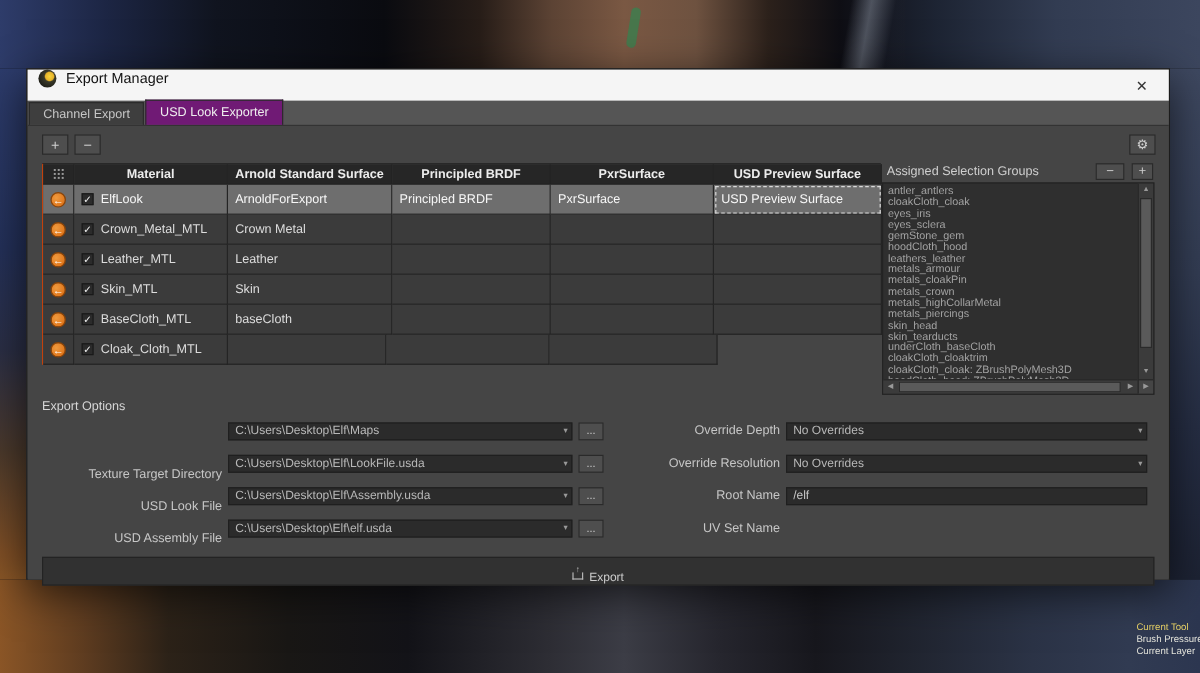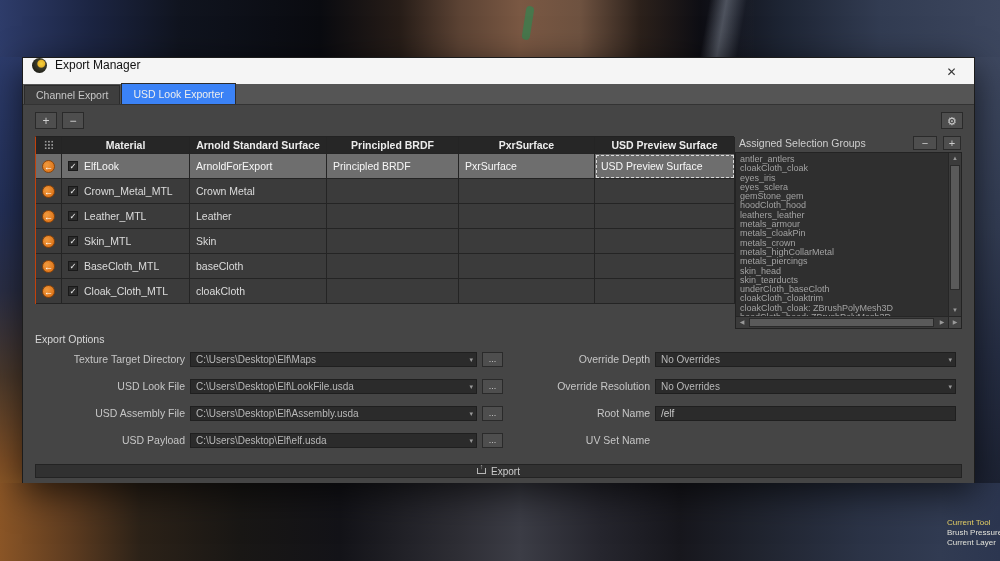--- a/index.html
+++ b/index.html
@@ -34,21 +34,21 @@
   .app-logo { width:15px; height:15px; border-radius:50%; margin-left:9px;
     background:radial-gradient(circle at 62% 38%, #f5d33c 0%, #e8b42a 26%, #3a3a2a 34%, #1e1e18 75%); }
   .win-title { font-size:12px; color:#111; margin-left:8px; }
   .close-btn { margin-left:auto; width:45px; height:26px; text-align:center; line-height:26px;
     color:#333; font-size:12px; background:none; border:none; font-family:"Liberation Sans",sans-serif; }
   
   .tabs { position:absolute; left:0; top:26px; width:951px; height:21px; background:#555;
     border-bottom:1px solid #333; box-sizing:border-box; display:flex; align-items:flex-end; padding-left:1px; }
   .tab { box-sizing:border-box; height:19px; padding:0 11px; font-size:10.5px; line-height:18px;
     color:#c6c6c6; background:#3e3e3e; border:1px solid #2b2b2b; border-bottom:none; margin-right:1px; }
-  .tab.active { background:#3b82f6; color:#eee; height:21px; line-height:20px; }
+  .tab.active { background:#701a75; color:#eee; height:21px; line-height:20px; }
   
   .content { position:absolute; left:0; top:47px; width:951px; height:378px; background:#454545; }
   .tbtn { position:absolute; width:22px; height:17px; background:#4e4e4e; border:1px solid #2a2a2a;
     box-sizing:border-box; color:#cfcfcf; font:12px/14px "Liberation Sans",sans-serif; text-align:center; padding:0; }
   .pos-add { left:12px; top:7px; }
   .pos-remove { left:39px; top:7px; }
   .pos-gear { left:918px; top:7px; font-size:11px; }
   
   .table { position:absolute; left:12px; top:31px; width:699px; border-top:1px solid #222;
     border-left:1px solid #c2410c; box-sizing:border-box; font-size:10.5px; color:#dcdcdc; }
@@ -93,38 +93,38 @@
   .sh-arrow { position:absolute; top:0; width:12px; height:100%; color:#999; font-size:6px;
     line-height:11px; text-align:center; }
   .sh-left { left:0; } .sh-right { right:0; }
   .sh-thumb { position:absolute; left:13px; right:14px; top:1px; bottom:1px; background:#5a5a5a; border:1px solid #2a2a2a; }
   .sg-corner { position:absolute; right:0; bottom:0; width:13px; height:12px; background:#454545;
     border-left:1px solid #262626; border-top:1px solid #262626; box-sizing:border-box;
     color:#999; font-size:6px; line-height:10px; text-align:center; }
   
   .eo-label { position:absolute; left:12px; top:228px; font-size:10.5px; color:#d6d6d6; }
   .lbl { position:absolute; font-size:10.5px; color:#c6c6c6; text-align:right; line-height:15px; white-space:nowrap; }
-  .ll { left:0; width:162px; }
+  .ll { left:0; width:162px;margin-top:36px; }
   .rl { left:450px; width:177px; }
   .combo { position:absolute; height:15px; background:#2b2b2b; border:1px solid #1f1f1f;
     box-sizing:border-box; color:#b8b8b8; font-size:10px; line-height:13px; padding:0 14px 0 5px;
     overflow:hidden; white-space:nowrap; }
   .lc { left:167px; width:287px; }
   .rc { left:632px; width:301px; }
   .combo .arrow { position:absolute; right:3px; top:0; color:#9a9a9a; font-size:7px; line-height:13px; }
   .browse { position:absolute; left:459px; width:21px; height:15px; background:#4e4e4e;
     border:1px solid #2a2a2a; box-sizing:border-box; color:#ccc; font-size:9px; line-height:11px;
     text-align:center; padding:0; font-family:"Liberation Sans",sans-serif; }
   .tinput { position:absolute; height:15px; background:#2b2b2b; border:1px solid #1f1f1f;
     box-sizing:border-box; color:#c8c8c8; font-size:10px; padding:0 5px;
     font-family:"Liberation Sans",sans-serif; }
   .r1 { top:247px; } .r2 { top:274px; } .r3 { top:301px; } .r4 { top:328px; }
   .export-bar { position:absolute; left:12px; top:359px; width:927px; height:14px;
     background:#313131; border:1px solid #232323; box-sizing:border-box; color:#cccccc;
-    font-size:10px; line-height:12px; text-align:center; padding:1px; font-family:"Liberation Sans",sans-serif; }
+    font-size:10px; line-height:12px; text-align:center; padding:11px; font-family:"Liberation Sans",sans-serif; }
   .export-icon { display:inline-block; width:7px; height:5px; border:1px solid #b5b5b5;
     border-top:none; margin-right:5px; position:relative; top:-1px; }
   .export-icon::after { content:"↑"; position:absolute; left:50%; transform:translateX(-50%);
     top:-7px; font-size:7px; color:#b5b5b5; }
 </style>
 </head>
 <body>
 
 <div class="bg-top">
   <div class="jade"></div>
@@ -245,21 +245,20 @@
       </div>
 
       <div class="trow">
         <div class="tcell c0">
             <span class="oicon">←</span>
           </div>
         <div class="tcell c1">
             <span class="cb">✓</span>
             <span>Cloak_Cloth_MTL</span>
           </div>
-        <div class="tcell c2">cloakCloth</div>
         <div class="tcell c3"></div>
         <div class="tcell c4"></div>
         <div class="tcell c5"></div>
       </div>
     </div>
 
     <div class="sg-title">Assigned Selection Groups</div>
     <button class="sg-btn sg-minus">−</button>
     <button class="sg-btn sg-plus">+</button>
 

